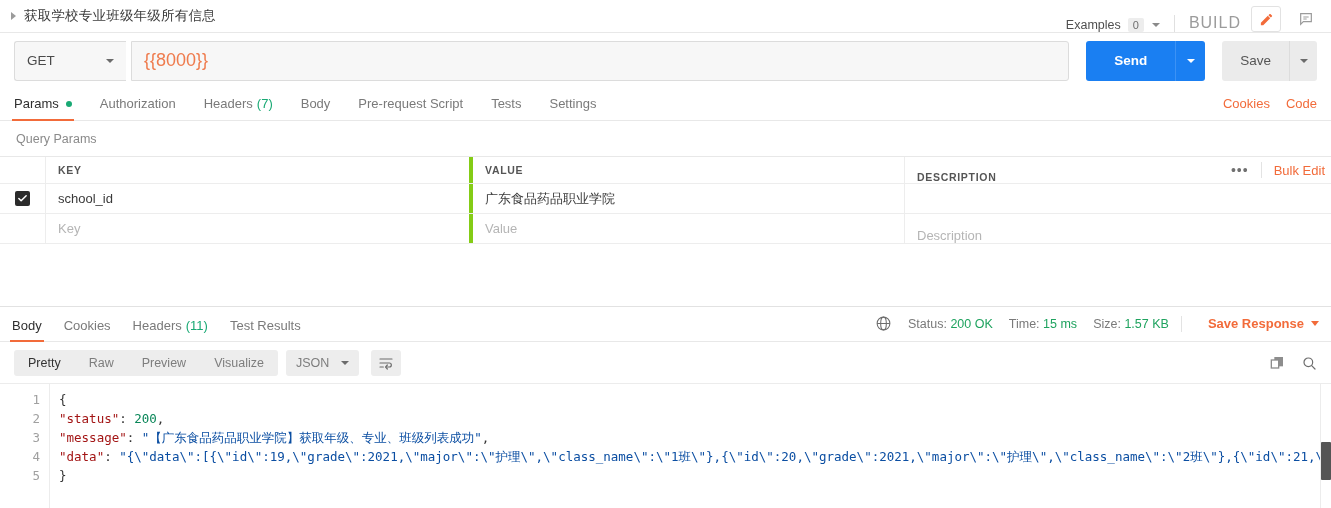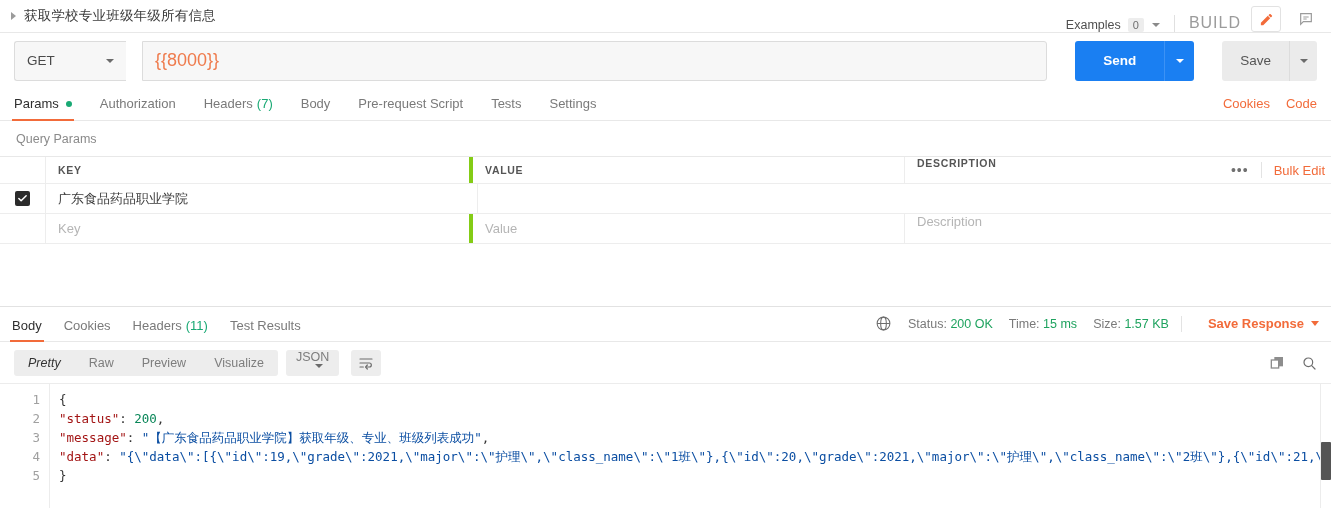--- a/index.html
+++ b/index.html
@@ -43,21 +43,21 @@
   .vdiv { width: 1px; height: 17px; background: #e0e0e0; margin: 0 14px; }
   .build-lbl { font-size: 16px; color: #9b9b9b; letter-spacing: 1px; }
   .icon-btn {
     width: 30px; height: 26px; margin-left: 10px;
     display: flex; align-items: center; justify-content: center;
     border: 1px solid #e2e2e2; border-radius: 3px; background: #fff;
   }
   .icon-btn.flat { border-color: transparent; }
 
   
-  .urlbar { height: 55px; min-height:55px; display: flex; align-items: center; padding: 0 14px; gap: 16px; }
+  .urlbar { height: 55px; min-height:55px; display: flex; align-items: center; padding: 0 14px; gap: 5px; }
   .method {
     width: 112px; height: 40px;
     border: 1px solid #dcdcdc; border-right: none;
     border-radius: 3px 0 0 3px;
     background: #f7f7f7;
     display: flex; align-items: center; justify-content: space-between;
     padding: 0 12px; font-size: 13.5px; color: #4a4a4a;
   }
   .url-input {
     flex: 1; height: 40px;
@@ -112,21 +112,21 @@
   .orange-link { color: #f26b3a; font-size: 13px; margin-left: 16px; }
 
   
   .qp-label { font-size: 12.5px; color: #8a8a8a; padding: 11px 14px 10px 16px; }
   .table { border-top: 1px solid #e8e8e8; }
   .trow { display: flex; height: 30px; border-bottom: 1px solid #ededed; align-items: center; }
   .trow.hdr { height: 27px; }
   .c-chk { width: 46px; display: flex; align-items: center; justify-content: center; height: 100%; border-right: 1px solid #ededed;}
   .c-key { width: 427px; height: 100%; display: flex; align-items: center; padding-left: 12px; border-right: 4px solid #84cc16; }
   .c-val { width: 432px; height: 100%; display: flex; align-items: center; padding-left: 12px; border-right: 1px solid #ededed; }
-  .c-desc { flex: 1; height: 100%; display: flex; align-items: flex-start; padding-left: 12px; gap: 8px; }
+  .c-desc { flex: 1; height: 100%; display: flex; align-items: flex-end; padding-left: 12px; gap: 8px; }
   .hd { font-size: 10.5px; font-weight: bold; color: #555; letter-spacing: .7px; }
   .cellv { font-size: 13px; color: #3a3a3a; }
   .ph { font-size: 13px; color: #b5b5b5; }
   .chk {
     width: 15px; height: 15px; background: #2b2b2b; border-radius: 2px;
     display: flex; align-items: center; justify-content: center;
   }
   .bulk-wrap { margin-left: auto; display: flex; align-items: center; height: 100%; padding-right: 6px; }
   .dots { font-size: 14px; color: #707070; letter-spacing: 1px; line-height: 8px; }
   .hdiv { width: 1px; height: 16px; background: #e3e3e3; margin: 0 12px; }
@@ -138,24 +138,24 @@
   .resptabs .tab { margin-right: 22px; padding-bottom: 8px; }
   .status-wrap { margin-left: auto; display: flex; align-items: center; padding-bottom: 9px; font-size: 12.5px; color: #7a7a7a; }
   .status-wrap .grn { color: #1fa35f; }
   .st-item { margin-left: 16px; }
   .save-resp { color: #f26b3a; font-weight: bold; font-size: 13px; margin-left: 14px; display:flex; align-items:center; }
   .caret-o { width:0;height:0;margin-left:7px;border-top:5px solid #f26b3a;border-left:4px solid transparent;border-right:4px solid transparent; }
 
   .resp-toolbar { height: 41px; min-height:41px; display: flex; align-items: center; padding: 0 14px; }
   .seg { display: flex; background: #ededed; border-radius: 3px; height: 26px; align-items: center; }
   .seg span { font-size: 12.5px; color: #7d7d7d; padding: 0 14px; line-height: 26px; }
-  .seg span.on { color: #333; font-style: italic; }
+  .seg span.on { color: #333; }
   .sel-json {
     height: 26px; background: #ededed; border-radius: 3px; margin-left: 8px;
-    display: flex; align-items: center; padding: 0 10px; font-size: 12.5px; color: #7d7d7d; flex-direction: column;
+    display: flex; align-items: center; padding: 0 10px; font-size: 12.5px; color: #7d7d7d;
   }
   .wrap-btn {
     width: 30px; height: 26px; background: #ededed; border-radius: 3px; margin-left: 12px;
     display: flex; align-items: center; justify-content: center;
   }
   .tb-right { margin-left: auto; display: flex; align-items: center; gap: 16px; }
 
   
   .code {
     flex: 1; display: flex; position: relative; overflow: hidden;
@@ -279,20 +279,23 @@
       </div>
     </div>
 
     <div class="trow">
       <div class="c-chk">
         <span class="chk">
           <svg width="11" height="11" viewBox="0 0 24 24">
             <path d="M20 6L9 17l-5-5" fill="none" stroke="#fff" stroke-width="3.2" stroke-linecap="round" stroke-linejoin="round"></path>
           </svg>
         </span>
+      </div>
+      <div class="c-key">
+        <span class="cellv">school_id</span>
       </div>
       <div class="c-val">
         <span class="cellv">广东食品药品职业学院</span>
       </div>
       <div class="c-desc"></div>
     </div>
 
     <div class="trow">
       <div class="c-chk"></div>
       <div class="c-key">

